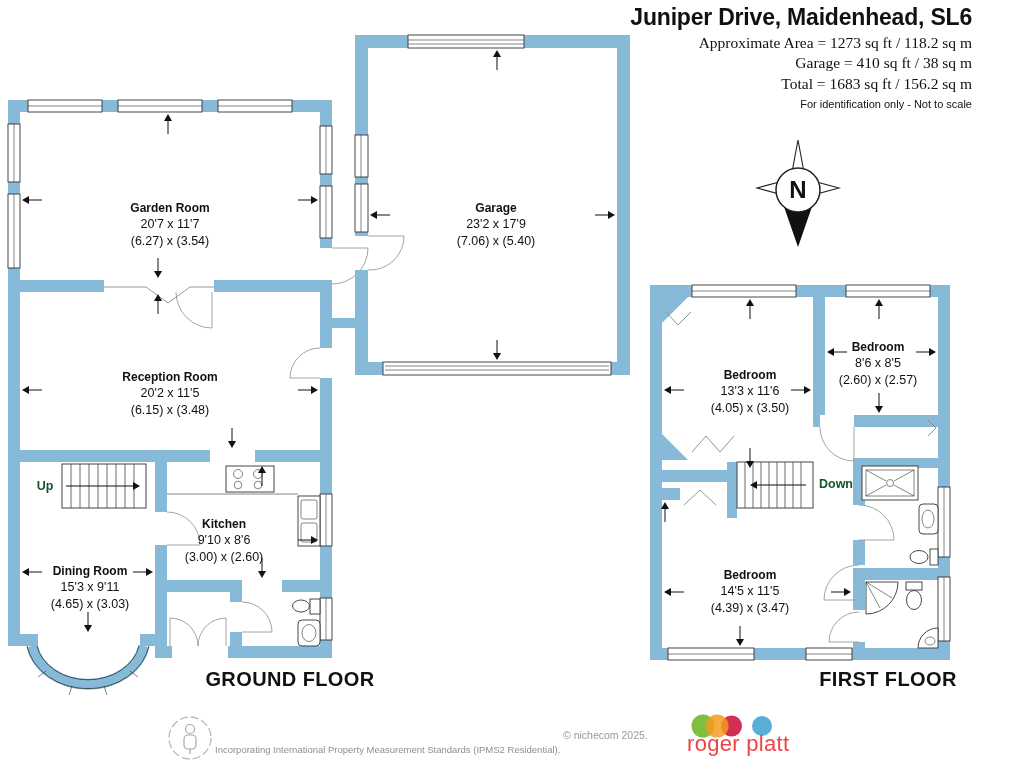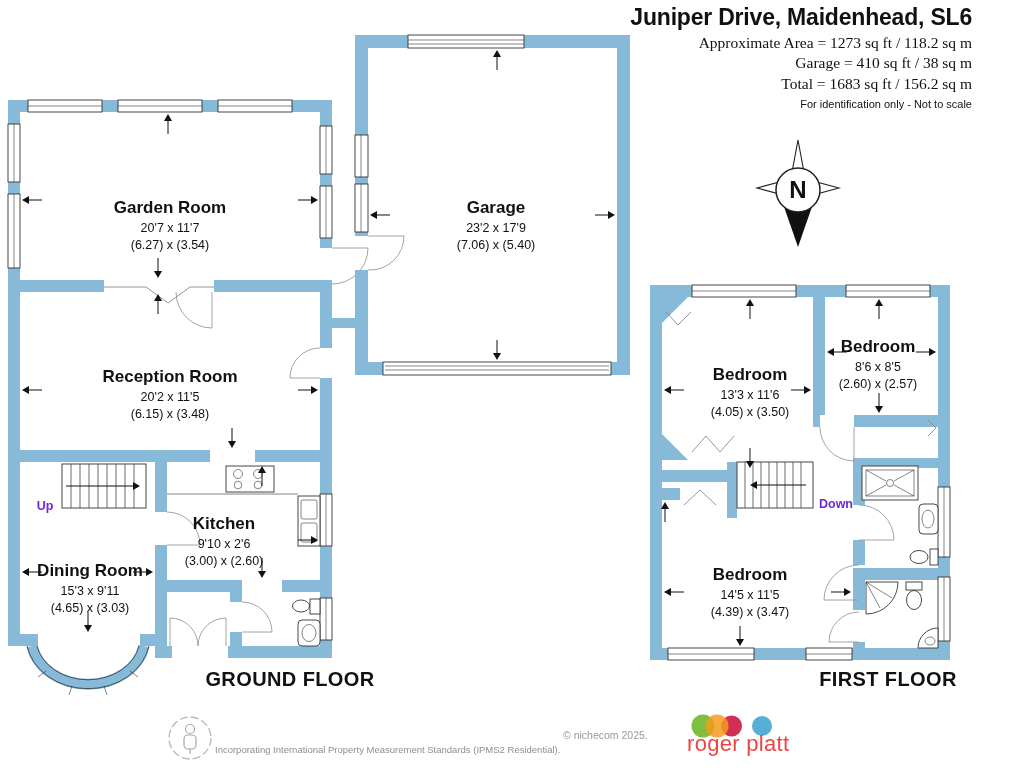--- a/index.html
+++ b/index.html
@@ -22,24 +22,24 @@
   .comp{fill:#fff;stroke:#222;stroke-width:1.1;}
   .gray{stroke:#a8a8a8;fill:none;stroke-width:1.2;}
 
   .header{position:absolute;right:8px;top:4px;width:620px;text-align:right;}
   .title{font-size:23px;font-weight:bold;letter-spacing:-0.2px;}
   .area-line{font-size:15.5px;margin-top:2.5px;font-family:Liberation Serif, serif;}
   .ident{font-size:11px;margin-top:5px;}
 
   .room-label{position:absolute;transform:translate(-50%,-50%);text-align:center;
               white-space:nowrap;font-size:12.5px;line-height:1.34;color:#111;}
-  .room-label .rname{font-weight:bold;font-size:17px;margin-top:20px;}
+  .room-label .rname{font-weight:bold;font-size:12px;margin-top:20px;}
 
   .mini-label{position:absolute;transform:translate(-50%,-50%);font-weight:bold;
-              font-size:12.5px;color:#6d28d9;white-space:nowrap;margin-top:20px;}
+              font-size:12.5px;color:#14532d;white-space:nowrap;}
   .floor-label{position:absolute;transform:translate(-50%,-50%);font-weight:bold;
                font-size:20px;letter-spacing:0.4px;white-space:nowrap;margin-left:32px;}
   .compass-n{position:absolute;transform:translate(-50%,-50%);font-weight:bold;
              font-size:24px;color:#111;}
 
   .footer-text{position:absolute;left:215px;top:717px;font-size:9.5px;line-height:13.2px;
                color:#8e8e8e;white-space:pre;}
   .copyright{position:absolute;left:563px;top:729px;font-size:10.5px;color:#999;}
   .logo-text{position:absolute;left:687px;top:731px;font-size:22px;color:#ef4444;letter-spacing:0.3px;}
 </style>
@@ -383,21 +383,21 @@
     <div>20'7 x 11'7</div>
     <div>(6.27) x (3.54)</div>
   </div>
   <div class="room-label" style="left:170px;top:384px">
     <div class="rname">Reception Room</div>
     <div>20'2 x 11'5</div>
     <div>(6.15) x (3.48)</div>
   </div>
   <div class="room-label" style="left:224px;top:531px">
     <div class="rname">Kitchen</div>
-    <div>9'10 x 2'6</div>
+    <div>9'10 x 8'6</div>
     <div>(3.00) x (2.60)</div>
   </div>
   <div class="room-label" style="left:90px;top:578px">
     <div class="rname">Dining Room</div>
     <div>15'3 x 9'11</div>
     <div>(4.65) x (3.03)</div>
   </div>
   <div class="room-label" style="left:496px;top:215px">
     <div class="rname">Garage</div>
     <div>23'2 x 17'9</div>

